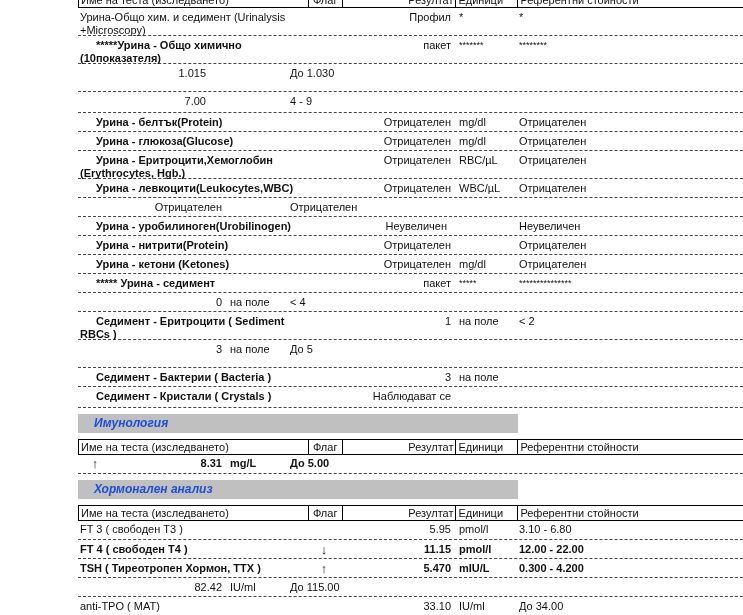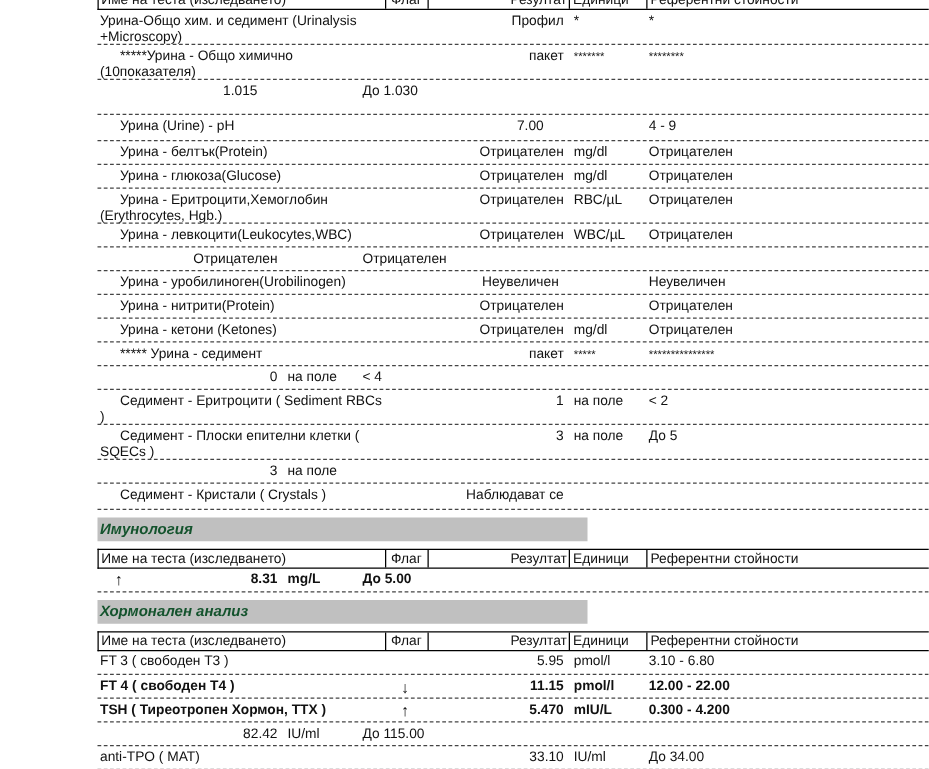--- a/index.html
+++ b/index.html
@@ -24,31 +24,31 @@
   .row {
     display: flex; border-bottom: 1px dashed #444; box-sizing: border-box;
     font-size: 11px; line-height: 13px; padding-top: 3px;
   }
   .row > div { box-sizing: border-box; }
   .row .c-name { white-space: normal; }
   .row .c-res, .row .c-unit, .row .c-ref, .row .c-flag { white-space: nowrap; }
   .row.h1 { height: 21px; }
   .row.h2 { height: 28px; }
   .row.hx { height: 19px; }
-  .row.indent .c-name { text-indent: 16px; }
+  .row.indent .c-name { text-indent: 16px; font-weight: bold; }
   .row.bold { font-weight: bold; }
   .row .c-res { padding-right: 4px; }
   .row .c-unit { padding-left: 4px; }
   .row .c-ref { padding-left: 2px; }
   .row .small { font-size: 9px; }
 
   .section {
-    width: 392px; height: 19px; background: #c0c0c0; color: #14532d;
+    width: 440px; height: 19px; background: #c0c0c0; color: #1d4ed8;
     font-weight: bold; font-style: italic; font-size: 12px; line-height: 19px;
-    padding-left: 2px; box-sizing: border-box; margin-top: 6px; margin-bottom: 6px;
+    padding-left: 16px; box-sizing: border-box; margin-top: 6px; margin-bottom: 6px;
   }
   .arrow { font-size: 13px; font-weight: bold; }
 </style>
 </head>
 <body>
 
 <div class="report">
 
   <div class="hdr">
     <div class="c-name">Име на теста (изследването)</div>
@@ -73,21 +73,20 @@
       <div class="c-unit small">*******</div>
       <div class="c-ref small">********</div>
     </div>
     <div class="row h2 indent">
       <div class="c-flag"></div>
       <div class="c-res" style="padding-right:20px">1.015</div>
       <div class="c-unit"></div>
       <div class="c-ref">До 1.030</div>
     </div>
     <div class="row h1 indent">
-      <div class="c-name">Урина (Urine) - pH</div>
       <div class="c-flag"></div>
       <div class="c-res" style="padding-right:20px">7.00</div>
       <div class="c-unit"></div>
       <div class="c-ref">4 - 9</div>
     </div>
     <div class="row hx indent">
       <div class="c-name">Урина - белтък(Protein)</div>
       <div class="c-flag"></div>
       <div class="c-res">Отрицателен</div>
       <div class="c-unit">mg/dl</div>
@@ -155,27 +154,27 @@
       <div class="c-ref">&lt; 4</div>
     </div>
     <div class="row h2 indent">
       <div class="c-name">Седимент - Еритроцити ( Sediment RBCs )</div>
       <div class="c-flag"></div>
       <div class="c-res">1</div>
       <div class="c-unit">на поле</div>
       <div class="c-ref">&lt; 2</div>
     </div>
     <div class="row h2 indent">
-      <div class="c-name">Седимент - Плоски епителни клетки ( SQECs )</div>
       <div class="c-flag"></div>
       <div class="c-res">3</div>
       <div class="c-unit">на поле</div>
       <div class="c-ref">До 5</div>
     </div>
     <div class="row hx indent">
+      <div class="c-name">Седимент - Бактерии ( Bacteria )</div>
       <div class="c-flag"></div>
       <div class="c-res">3</div>
       <div class="c-unit">на поле</div>
       <div class="c-ref"></div>
     </div>
     <div class="row h1 indent">
       <div class="c-name">Седимент - Кристали ( Crystals )</div>
       <div class="c-flag"></div>
       <div class="c-res" style="padding-right:4px">Наблюдават се</div>
       <div class="c-unit"></div>

